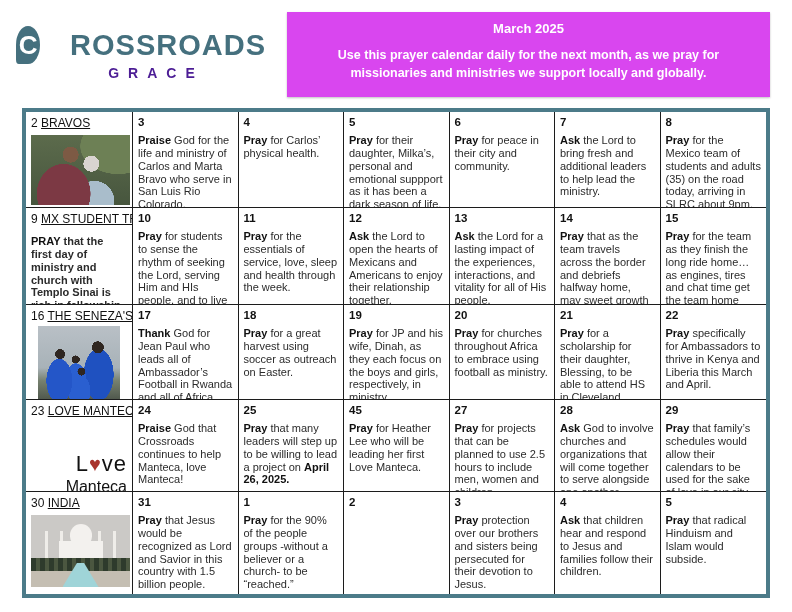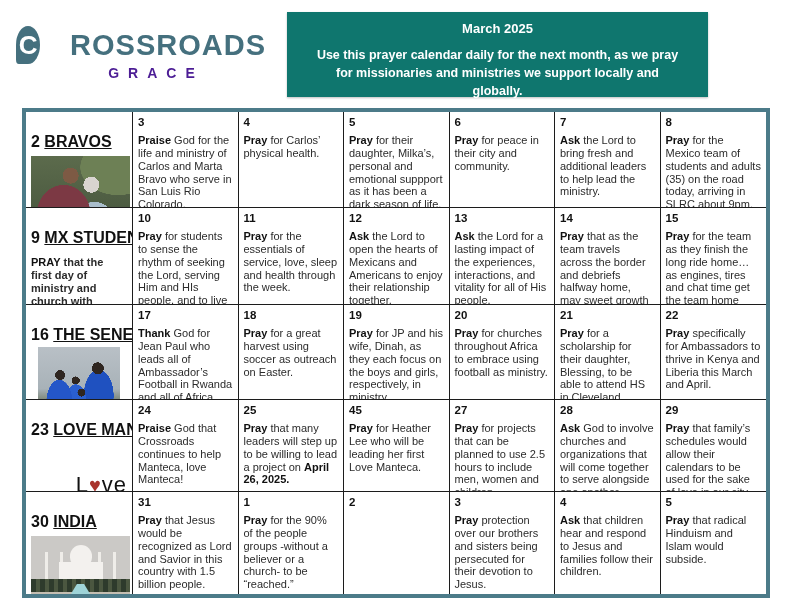--- a/index.html
+++ b/index.html
@@ -10,39 +10,39 @@
   
   .logo { position:absolute; left:16px; top:26px; width:250px; text-align:center; }
   .logo-row { display:flex; align-items:center; justify-content:center; gap:2px; }
   .logo-c { width:38px; height:38px; border-radius:50% 50% 50% 12%; background:#45707e;
             color:#ffffff; font-weight:bold; font-size:26px; line-height:38px;
             text-align:center; display:inline-block; }
   .logo-word { color:#45707e; font-weight:bold; font-size:29px; letter-spacing:1px;margin-left:28px; }
   .logo-sub { color:#4c1d95; font-size:14px; font-weight:bold; letter-spacing:9px;
               margin-top:1px; padding-left:30px; }
 
-  .banner { position:absolute; left:287px; top:12px; width:421px; height:85px;
-            background:#0f766e; color:#ffffff; text-align:center;
+  .banner { position:absolute; left:287px; top:12px; width:483px; height:85px;
+            background:#d946ef; color:#ffffff; text-align:center;
             box-shadow:0 1px 2px rgba(0,0,0,0.25); }
   .banner-title { font-size:13px; font-weight:bold; margin-top:9px; }
   .banner-body { font-size:12.5px; line-height:1.45; margin-top:10px; padding:0 26px;font-weight:bold; }
 
   
   .cal { position:absolute; left:22px; top:108px; width:748px; height:490px;
          border:4px solid #4c7b89; background:#ffffff;
          display:grid; grid-template-columns:107px repeat(6, 1fr);
          grid-template-rows:96px 97px 95px 92px auto; }
   .cell { border-right:1px solid #1c1c1c; border-bottom:1px solid #1c1c1c;
           padding:3px 5px 2px 5px; overflow:hidden; font-size:11px; color:#2b2b2b; }
   .cell:nth-child(7n) { border-right:none; }
   .cell:nth-child(n+29) { border-bottom:none; }
   .day-num { font-weight:bold; font-size:11.5px; color:#111; margin:1px 0 6px 0; }
   .entry { line-height:1.17; }
   .entry b { color:#111; }
-  .day-line { font-weight:bold; font-size:16px; color:#111; margin-top:18px; white-space:nowrap; }
+  .day-line { font-weight:normal; font-size:12px; color:#111; margin-top:1px; white-space:nowrap; }
   .label-name { text-decoration:underline; }
   .label-cell .entry { margin-top:9px; font-weight:bold; }
 
   
   .media { margin-top:5px; }
   .bravos-photo { width:99px; height:70px;
     background:
       radial-gradient(circle 8px at 40% 28%, #7d5a44 99%, transparent 100%),
       radial-gradient(circle 8px at 61% 41%, #d9d4d0 99%, transparent 100%),
       radial-gradient(ellipse 27px 30px at 33% 84%, #7c3944 99%, transparent 100%),

